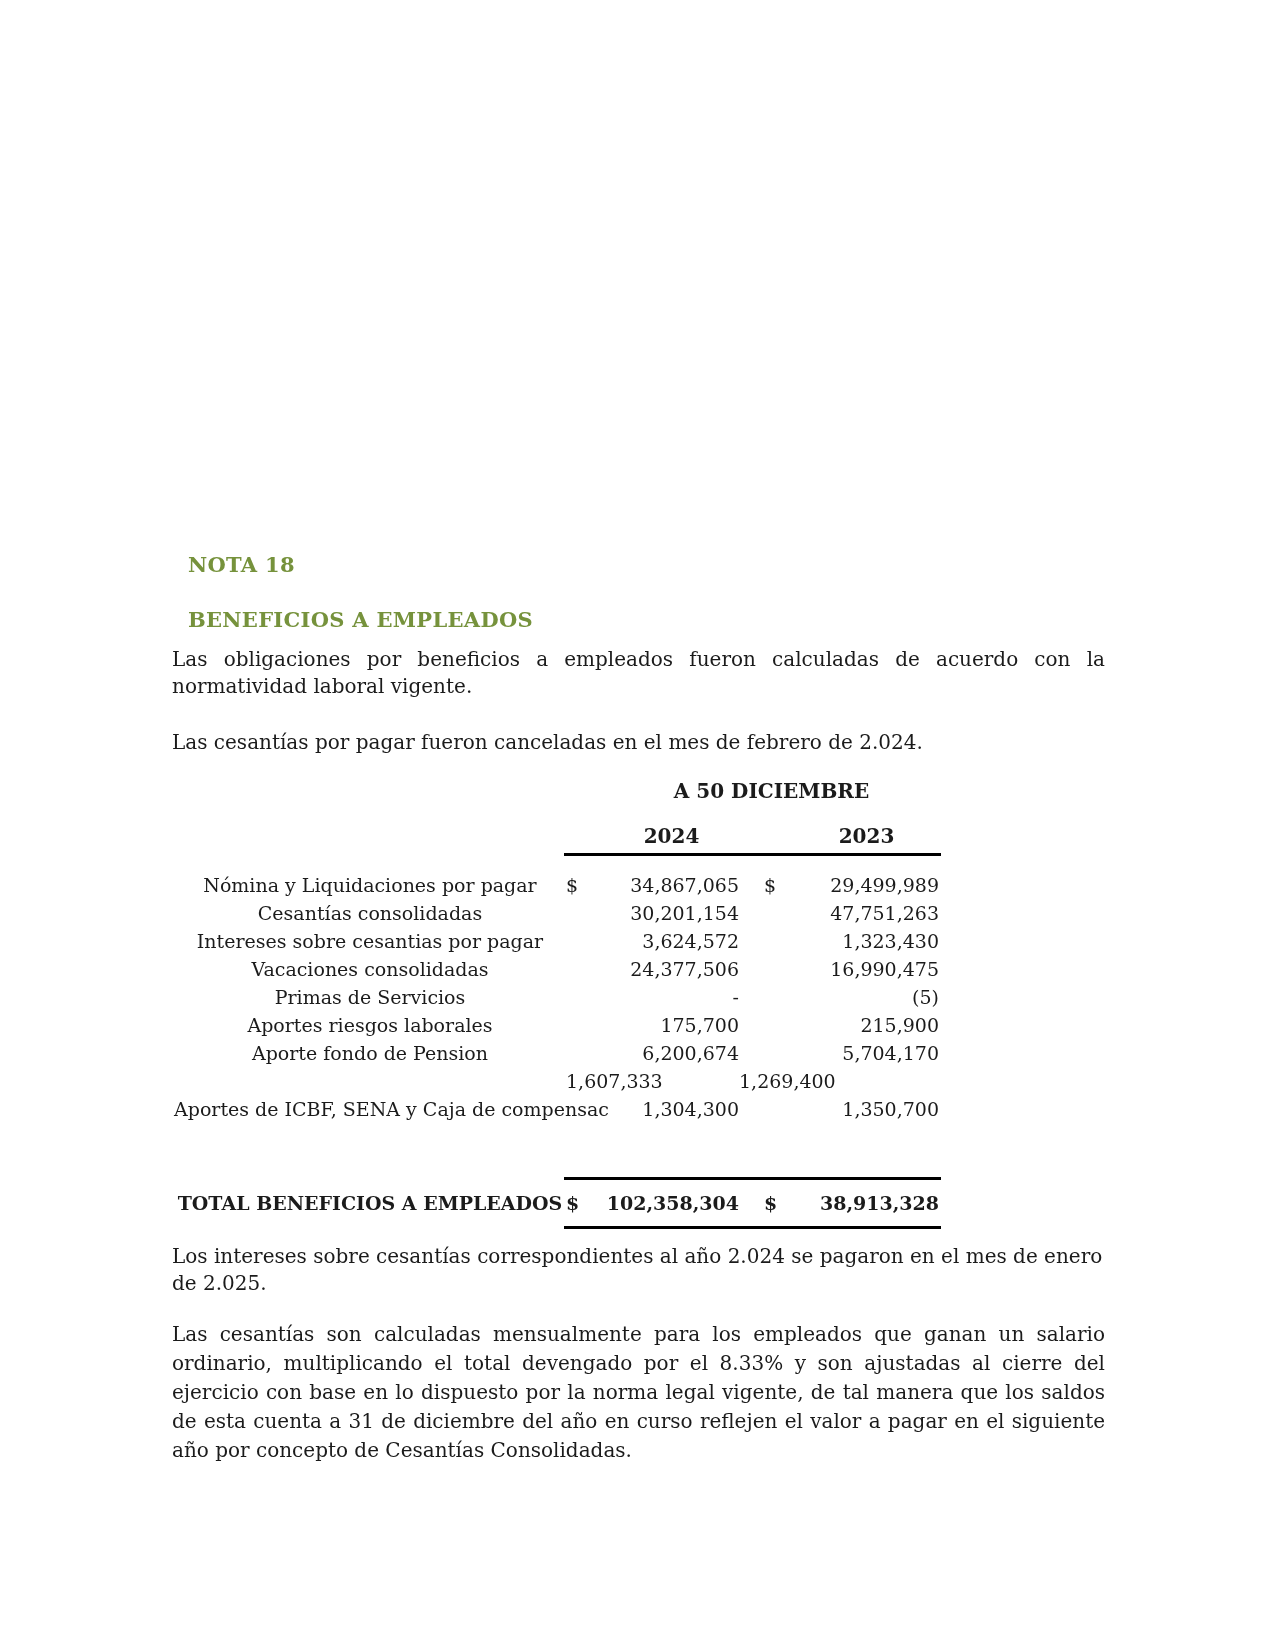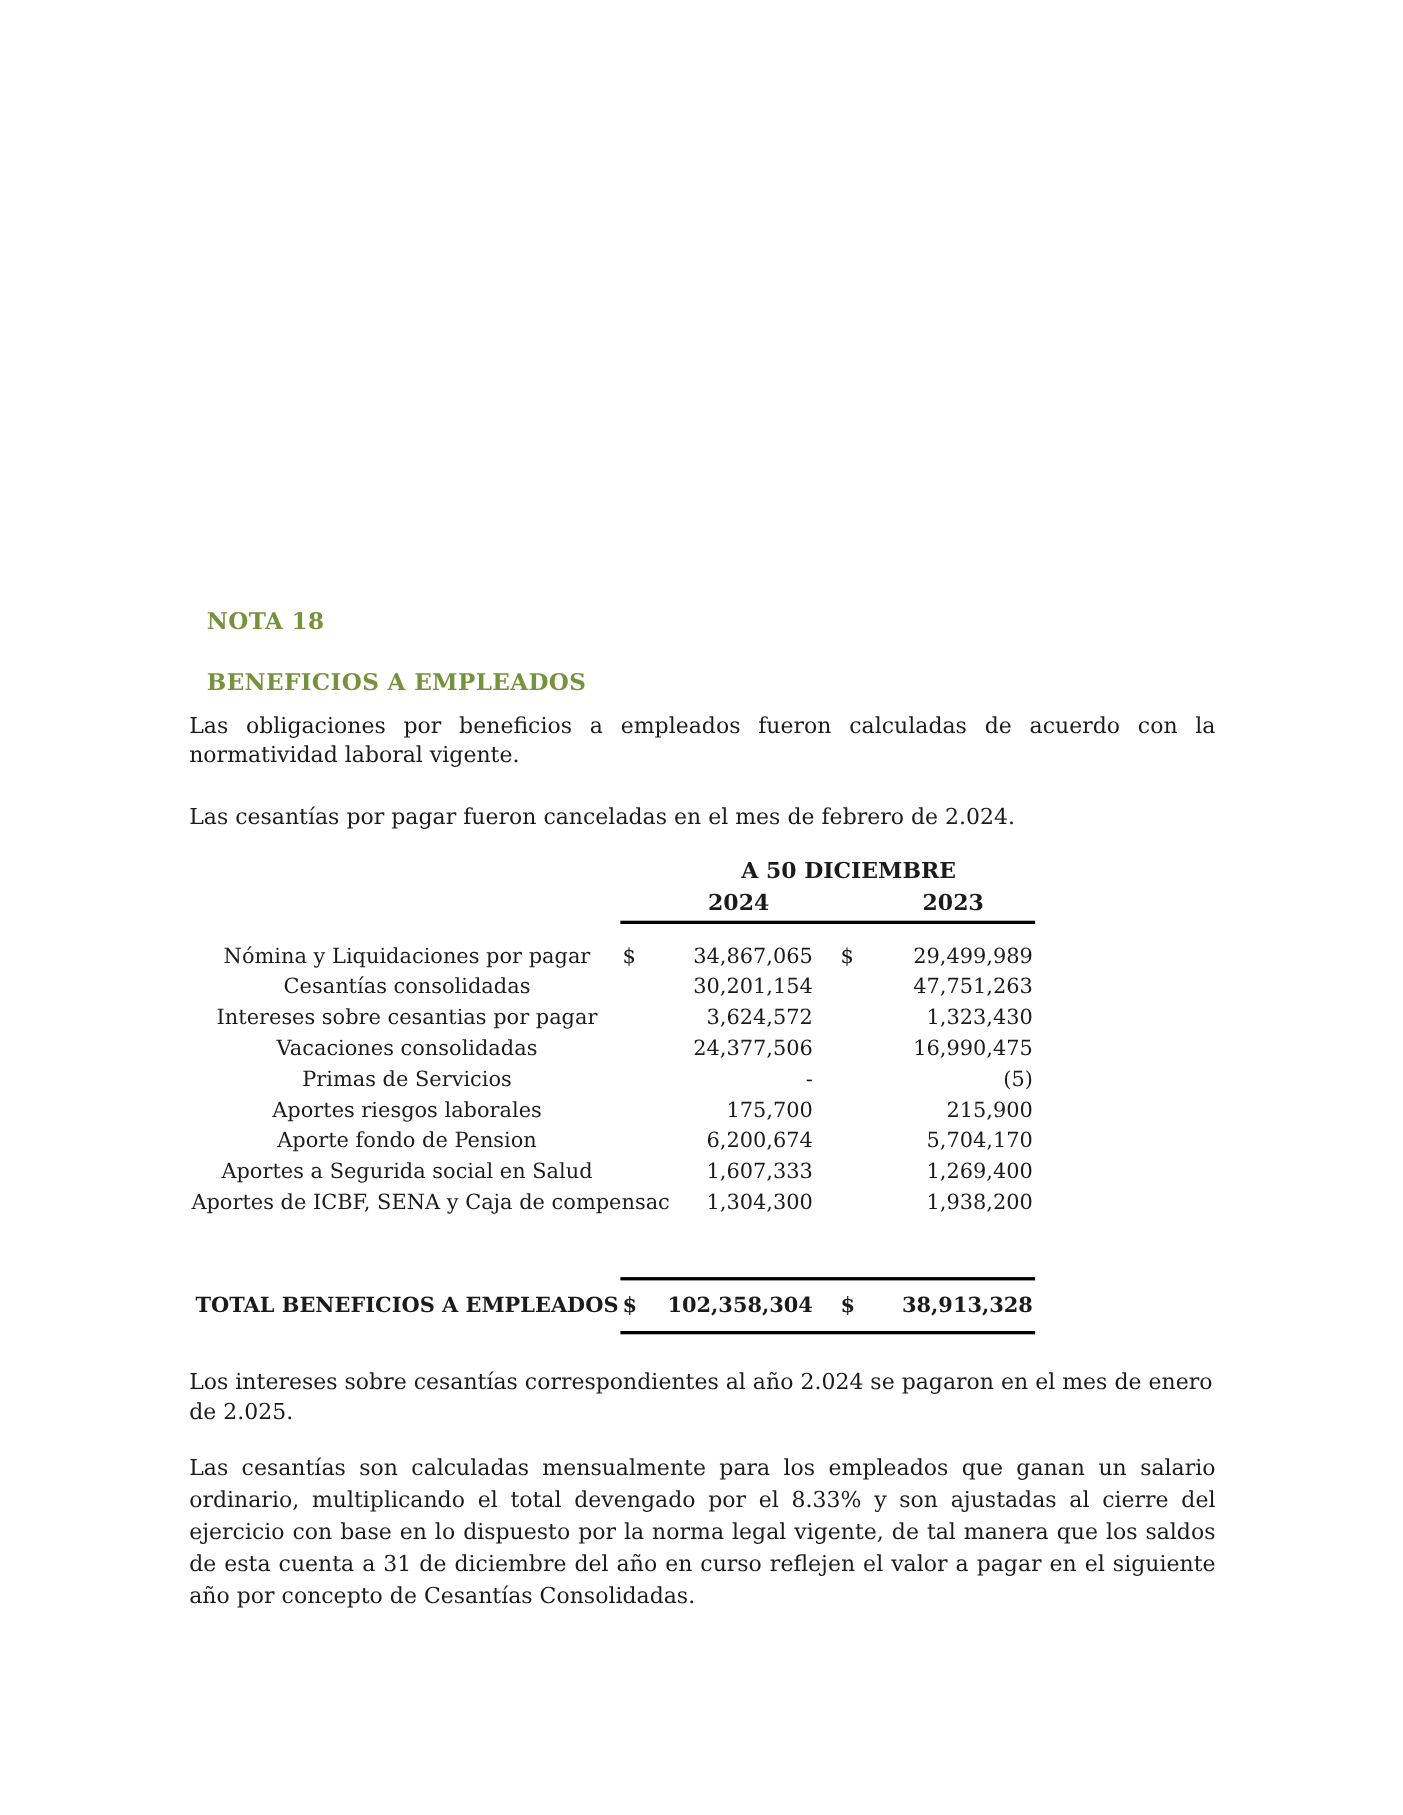--- a/index.html
+++ b/index.html
@@ -57,21 +57,21 @@
     width: 335px;
     text-align: center;
     font-weight: bold;
     font-size: 20px;
     line-height: 26px;
   }
   .year-row {
     display: grid;
     grid-template-columns: 135px 55px 145px;
     margin-left: 430px;
-    margin-top: 4px;
+    margin-top: 20px;
     font-weight: bold;
     font-size: 20px;
     line-height: 24px;
   }
   .year-cell { text-align: center; }
   .rule {
     margin-left: 390px;
     width: 377px;
     height: 3px;
     background: #000000;
@@ -160,32 +160,31 @@
     <div class="c-v">215,900</div>
   </div>
           <div class="trow">
     <div class="c-label">Aporte fondo de Pension</div>
     <div class="c-d"></div>
     <div class="c-v">6,200,674</div>
     <div class="c-d2"></div>
     <div class="c-v">5,704,170</div>
   </div>
           <div class="trow">
-    <div class="c-label">Aportes a Segurida social en Salud</div>
     <div class="c-d"></div>
     <div class="c-v">1,607,333</div>
     <div class="c-d2"></div>
     <div class="c-v">1,269,400</div>
   </div>
           <div class="trow">
     <div class="c-label">Aportes de ICBF, SENA y Caja de compensac</div>
     <div class="c-d"></div>
     <div class="c-v">1,304,300</div>
     <div class="c-d2"></div>
-    <div class="c-v">1,938,200</div>
+    <div class="c-v">1,350,700</div>
   </div>
         </div>
 
       <div class="rule rule-total-top"></div>
       <div class="trow total-row">
         <div class="c-label">TOTAL BENEFICIOS A EMPLEADOS</div>
         <div class="c-d">$</div>
         <div class="c-v">102,358,304</div>
         <div class="c-d2">$</div>
         <div class="c-v">38,913,328</div>

